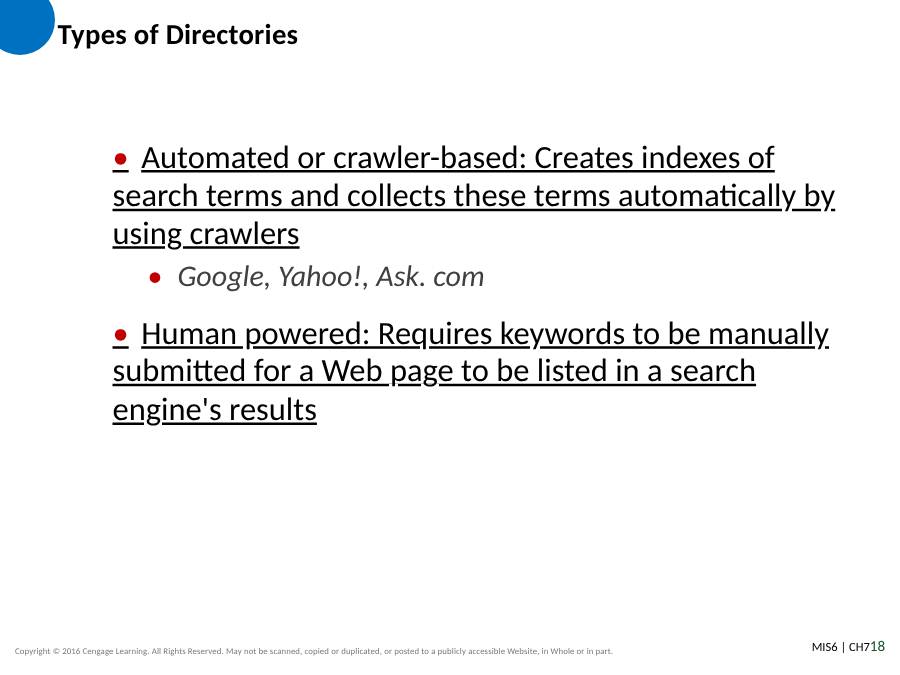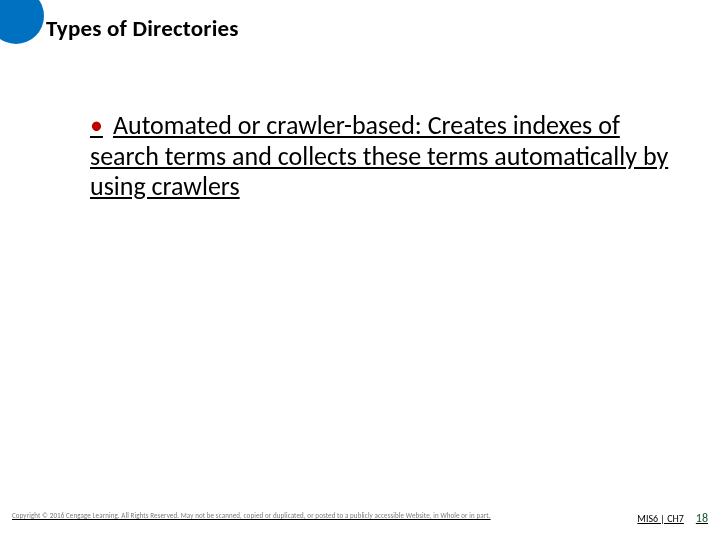--- a/index.html
+++ b/index.html
@@ -11,37 +11,43 @@
   .title { position: absolute; top: 14px; left: 46px; font-weight: 700; font-size: 23px; color: #000; letter-spacing: 0.2px; }
 
   .body { position: absolute; top: 110px; left: 90px; right: 30px; }
 
   .b1 { font-size: 26px; color: #000; line-height: 1.18; margin-bottom: 6px; text-decoration: underline; }
   .b1 .bullet { color: #c00000; margin-right: 10px; }
 
   .b2 { font-size: 24px; color: #404040; font-style: italic; line-height: 1.2; margin-left: 28px; margin-top: 2px; margin-bottom: 14px; }
   .b2 .bullet { color: #c00000; font-style: normal; margin-right: 12px; }
 
-  .footer { position: absolute; left: 12px; bottom: 12px; right: 12px; display: flex; align-items: flex-start; justify-content: space-between; text-decoration: underline; }
+  .footer { position: absolute; left: 12px; bottom: 12px; right: 12px; display: flex; align-items: flex-end; justify-content: space-between; }
   .copy { font-size: 7px; color: #7a7a7a; letter-spacing: 0.1px; }
-  .right-foot { display: flex; align-items: baseline; gap: 12px; }
+  .right-foot { display: flex; align-items: baseline; }
   .chap { font-size: 10px; color: #000; }
   .pg { font-size: 12px; color: #14532d; }
 </style>
 </head>
 <body>
 
 <div class="slide">
   <div class="circle"></div>
   <div class="title">Types of Directories</div>
 
   <div class="body">
     <div class="b1">
       <span class="bullet">•</span><span>Automated or crawler-based: Creates indexes of search terms and collects these terms automatically by using crawlers</span>
     </div>
+    <div class="b2">
+      <span class="bullet">•</span><span>Google, Yahoo!, Ask. com</span>
+    </div>
+    <div class="b1">
+      <span class="bullet">•</span><span>Human powered: Requires keywords to be manually submitted for a Web page to be listed in a search engine's results</span>
+    </div>
   </div>
 
   <div class="footer">
     <div class="copy">Copyright © 2016 Cengage Learning. All Rights Reserved. May not be scanned, copied or duplicated, or posted to a publicly accessible Website, in Whole or in part.</div>
     <div class="right-foot">
       <div class="chap">MIS6 | CH7</div>
       <div class="pg">18</div>
     </div>
   </div>
 </div>

